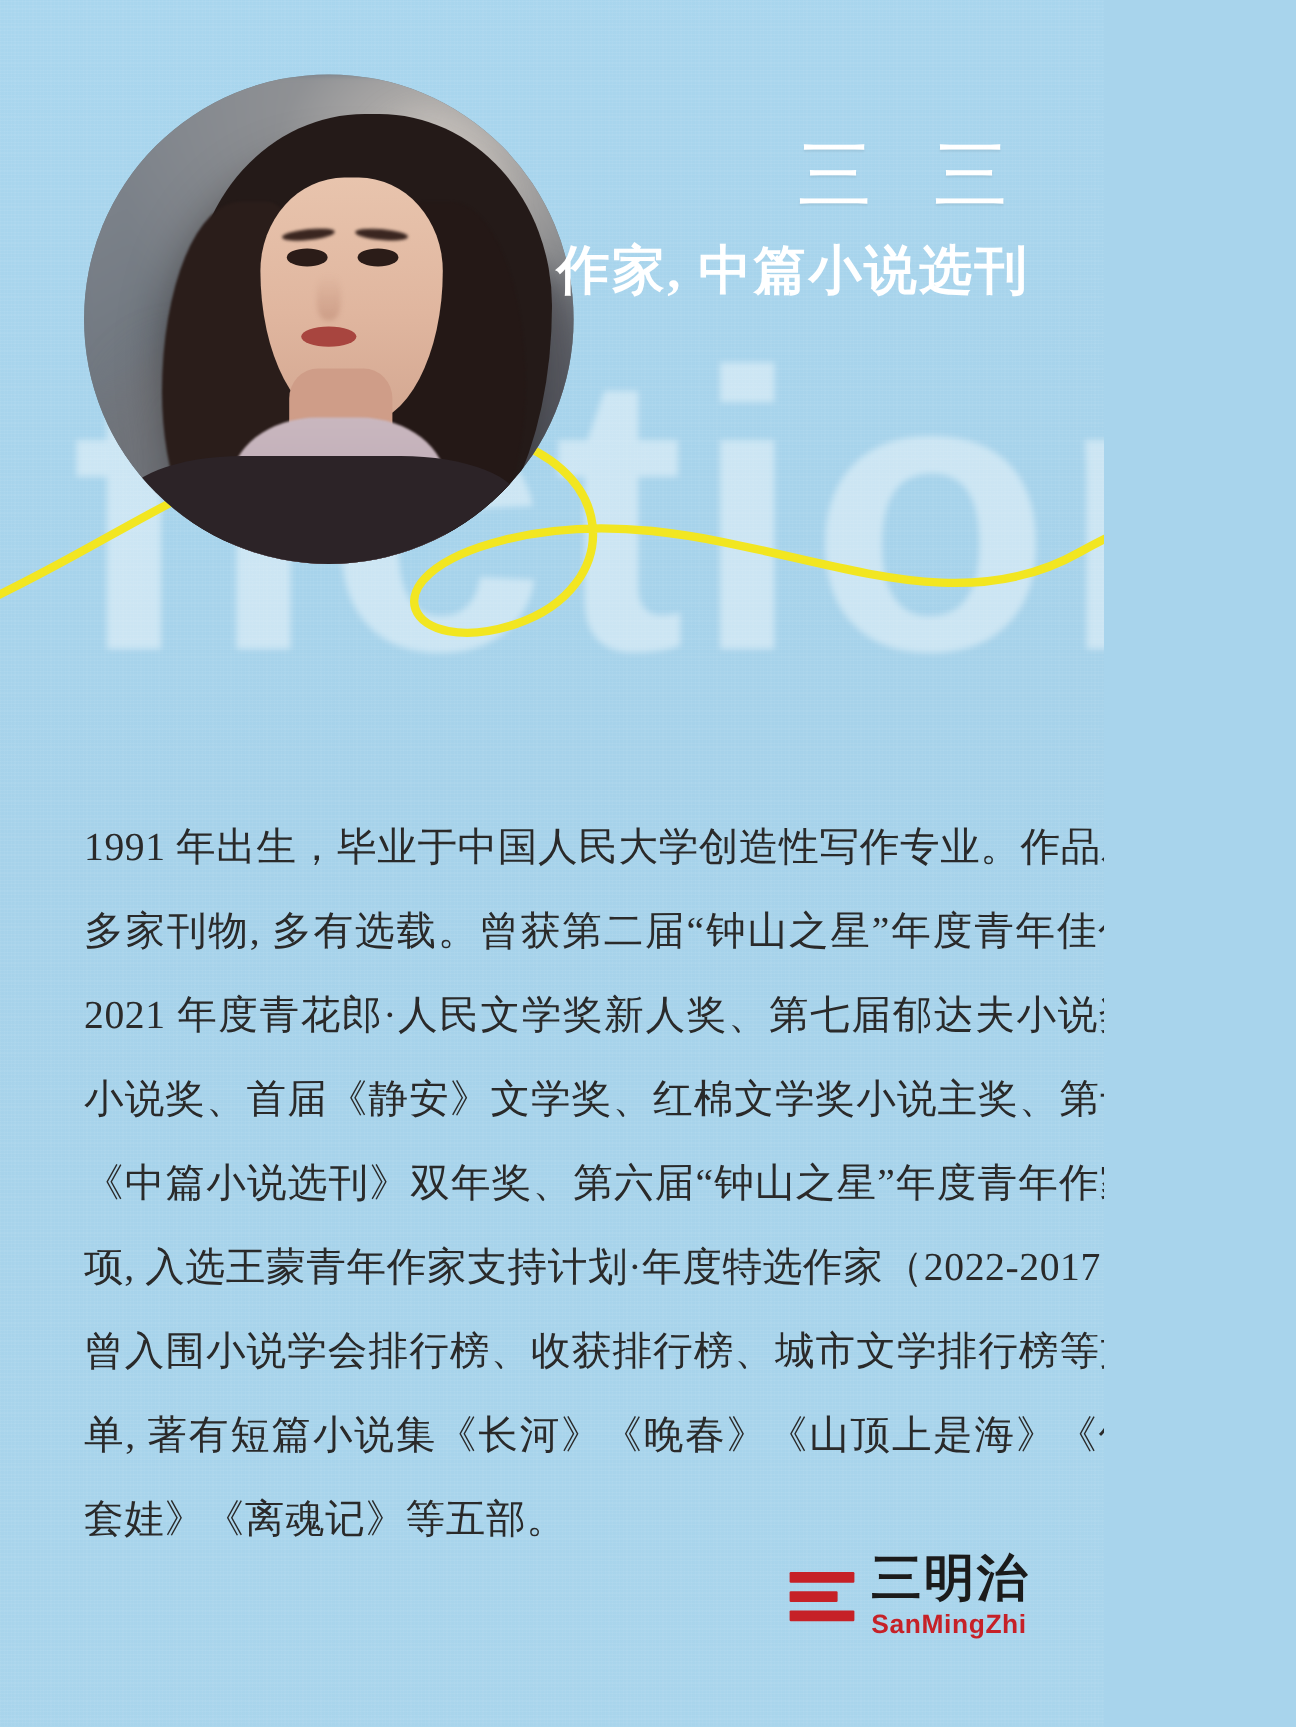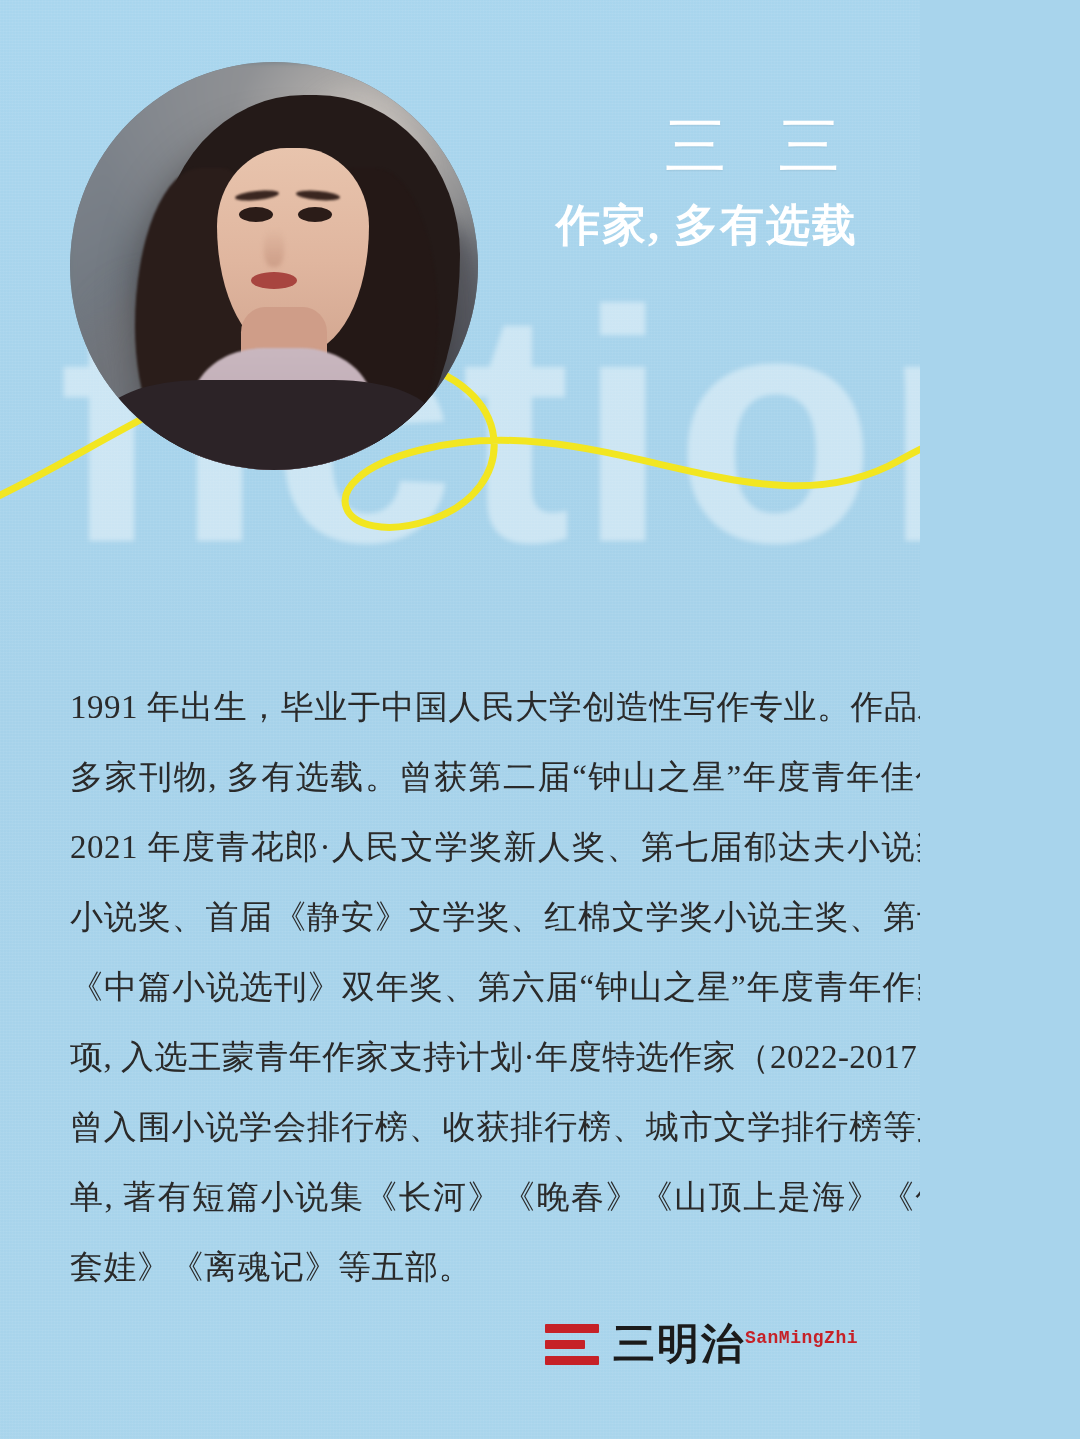--- a/index.html
+++ b/index.html
@@ -275,36 +275,37 @@
     display: block;
     height: 9px;
     background: #c62127;
     border-radius: 1px;
   }
   .logo-mark i:nth-child(1) { width: 54px; }
   .logo-mark i:nth-child(2) { width: 40px; }
   .logo-mark i:nth-child(3) { width: 54px; }
   .logo-text {
     display: flex;
+    flex-direction: column;
     line-height: 1;
   }
   .logo-cn {
     font-size: 42px;
     font-weight: 700;
     color: #1b1b1b;
     letter-spacing: 2px;
     font-family: "Liberation Serif", serif;
   }
   .logo-en {
     margin-top: 6px;
-    font-size: 18px;
+    font-size: 22px;
     font-weight: 700;
     color: #c62127;
     letter-spacing: 0.5px;
-    font-family: Liberation Mono, monospace;
+    font-family: Liberation Sans, sans-serif;
   }
 </style>
 </head>
 <body>
 
 <div class="poster">
 
   <div class="watermark">fiction</div>
 
   <div class="texture"></div>
@@ -327,21 +328,21 @@
     <div class="eye-l"></div>
     <div class="eye-r"></div>
     <div class="nose"></div>
     <div class="mouth"></div>
     <div class="neck"></div>
     <div class="scarf"></div>
     <div class="coat"></div>
   </div>
 
   <div class="name">三 三</div>
-  <div class="role">作家, 多有选载</div>
+  <div class="role">作家, 中篇小说选刊</div>
 
   <div class="bio">1991 年出生，毕业于中国人民大学创造性写作专业。作品发表于多家刊物, 多有选载。曾获第二届“钟山之星”年度青年佳作奖、2021 年度青花郎·人民文学奖新人奖、第七届郁达夫小说奖短篇小说奖、首届《静安》文学奖、红棉文学奖小说主奖、第十九届《中篇小说选刊》双年奖、第六届“钟山之星”年度青年作家等奖项, 入选王蒙青年作家支持计划·年度特选作家（2022-2017）等。曾入围小说学会排行榜、收获排行榜、城市文学排行榜等文学榜单, 著有短篇小说集《长河》《晚春》《山顶上是海》《俄罗斯套娃》《离魂记》等五部。</div>
 
   <div class="logo">
     <span class="logo-mark">
       <i></i>
         <i></i>
         <i></i>
     </span>
     <span class="logo-text">

